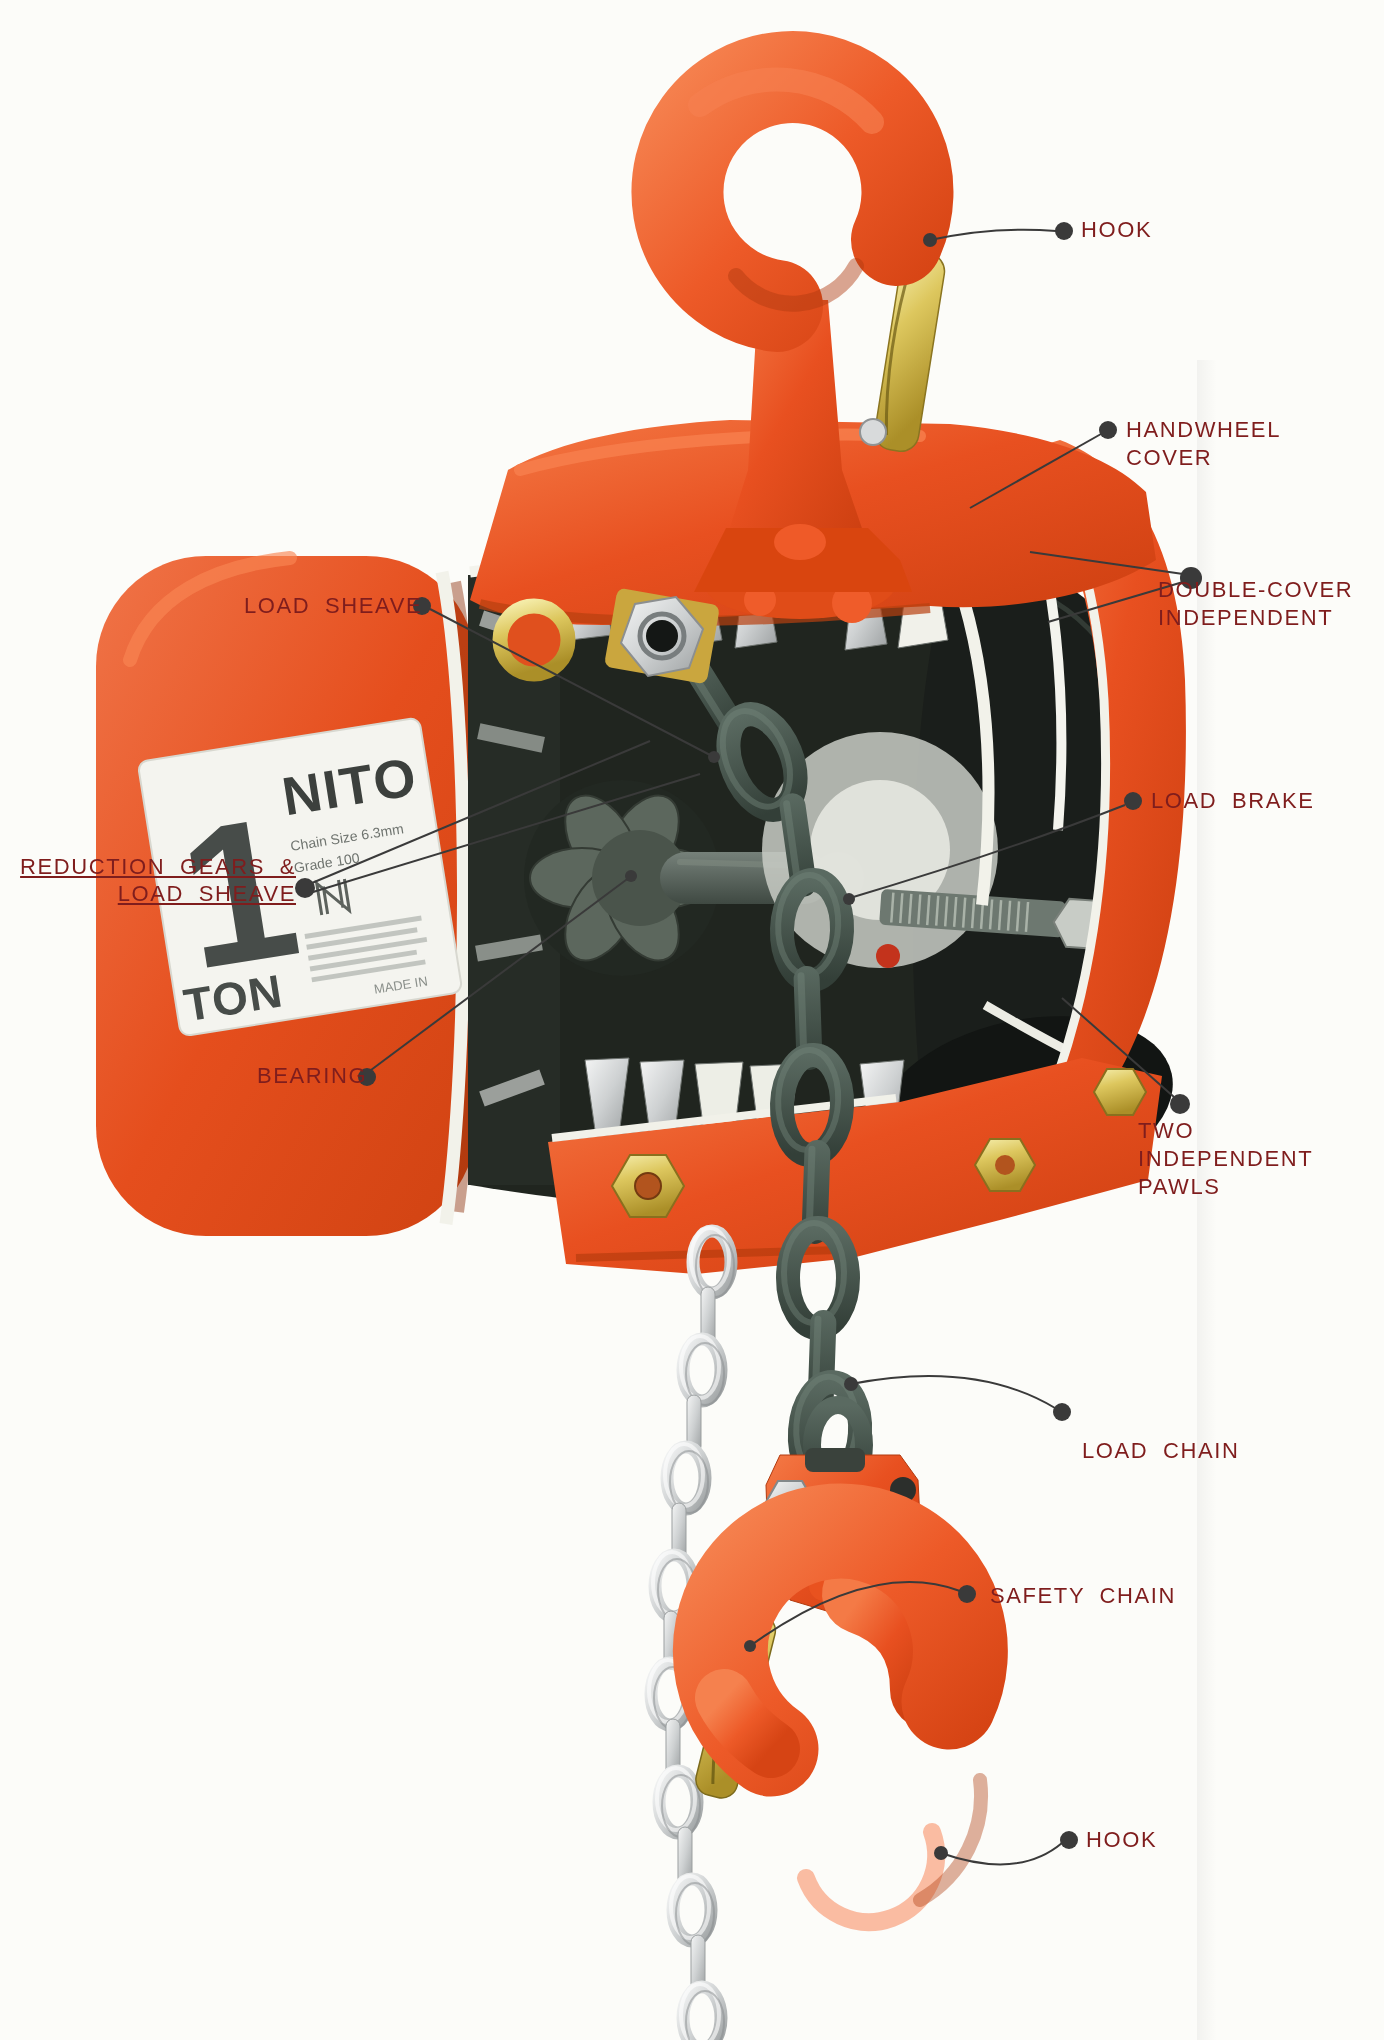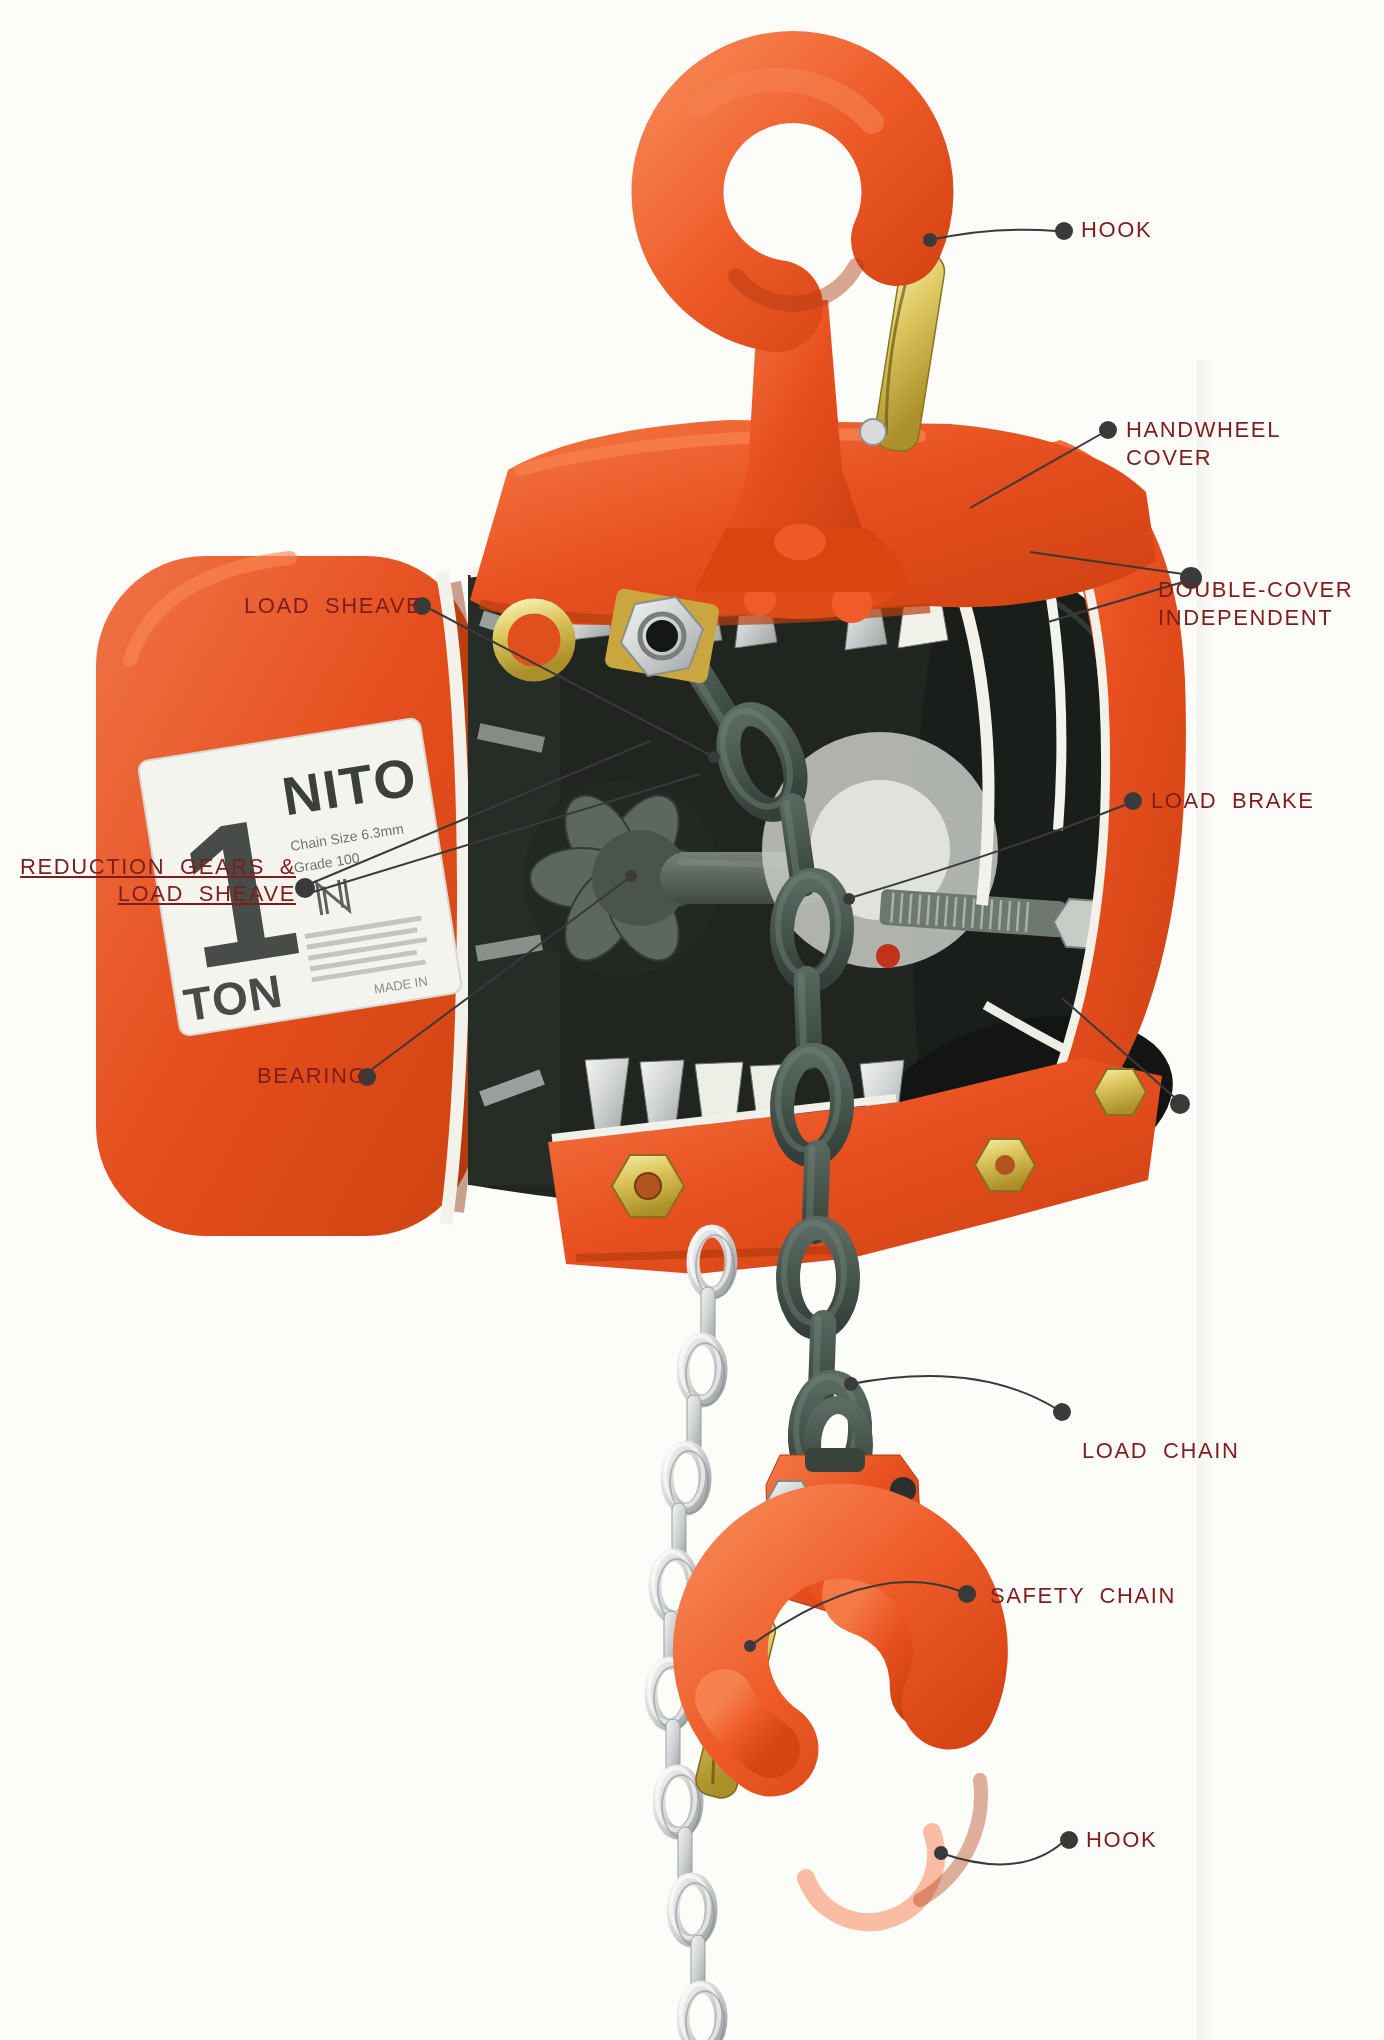--- a/index.html
+++ b/index.html
@@ -336,20 +336,25 @@
 <div class="label" style="left:1151px;top:787px">
   <div>LOAD BRAKE</div>
 </div>
 <div class="label r" style="left:0px;top:853px;width:296px;line-height:27px">
   <div>REDUCTION GEARS &amp;</div>
   <div>LOAD SHEAVE</div>
 </div>
 <div class="label" style="left:257px;top:1062px">
   <div>BEARING</div>
 </div>
+<div class="label" style="left:1138px;top:1117px">
+  <div>TWO</div>
+  <div>INDEPENDENT</div>
+  <div>PAWLS</div>
+</div>
 <div class="label" style="left:1082px;top:1437px">
   <div>LOAD CHAIN</div>
 </div>
 <div class="label" style="left:990px;top:1582px">
   <div>SAFETY CHAIN</div>
 </div>
 <div class="label" style="left:1086px;top:1826px">
   <div>HOOK</div>
 </div>
 </div>

